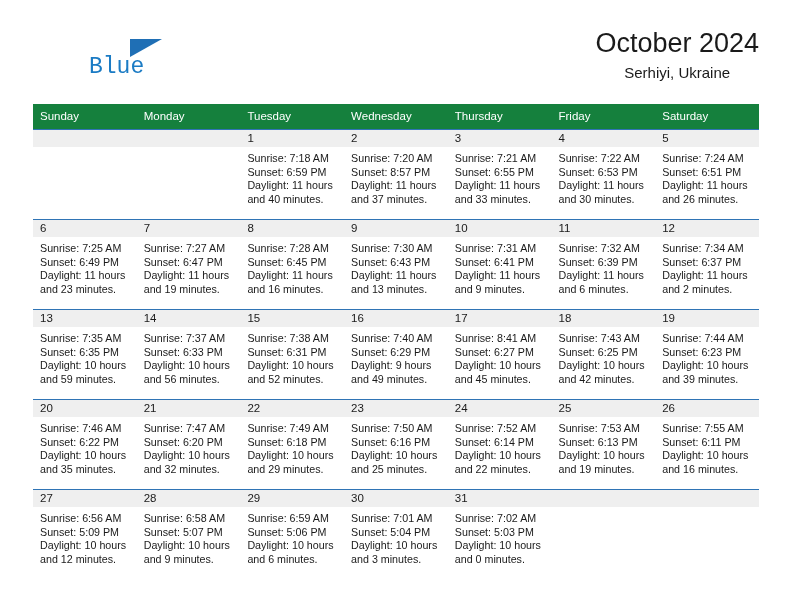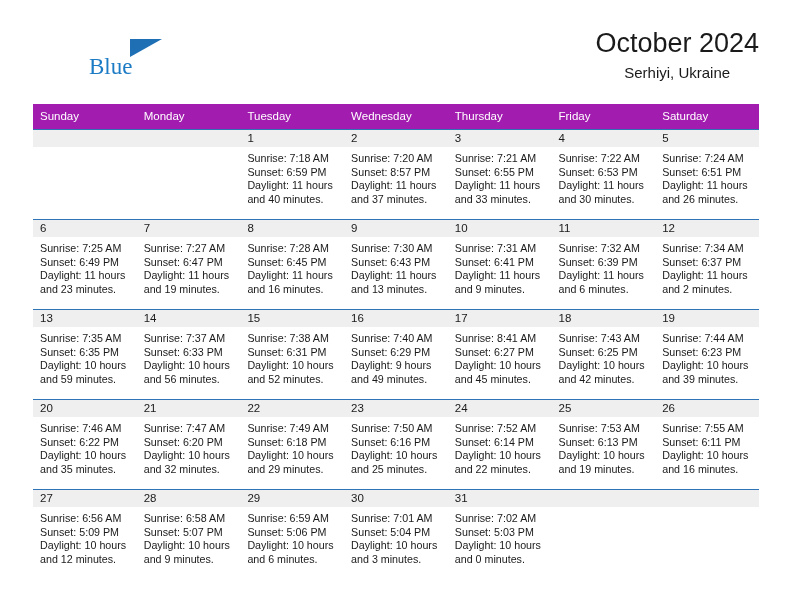--- a/index.html
+++ b/index.html
@@ -46,21 +46,21 @@
     letter-spacing: 0.1px;
     color: #231f20;
     font-family: "Liberation Sans", sans-serif;
   }
   .brand-blue {
     position: absolute;
     left: 56px;
     top: 24px;
     font-size: 23px;
     color: #1b7bc4;
-    font-family: Liberation Serif, serif;
+    font-family: Liberation Mono, monospace;
   }
   .brand-triangle {
     position: absolute;
     left: 97px;
     top: 9px;
     width: 0;
     height: 0;
     border-left: 32px solid #1f6fb5;
     border-bottom: 18px solid transparent;
   }
@@ -91,21 +91,21 @@
     position: absolute;
     left: 33px;
     top: 104px;
     width: 726px;
     border-collapse: collapse;
     table-layout: fixed;
   }
   .calendar col { width: 103.714px; }
 
   thead th {
-    background: #a21caf;
+    background: #15803d;
     color: #ffffff;
     font-size: 11.5px;
     font-weight: normal;
     text-align: left;
     padding: 6px 0 6px 7px;
     height: 11px;
     line-height: 13px;
     border: none;
   }
 

